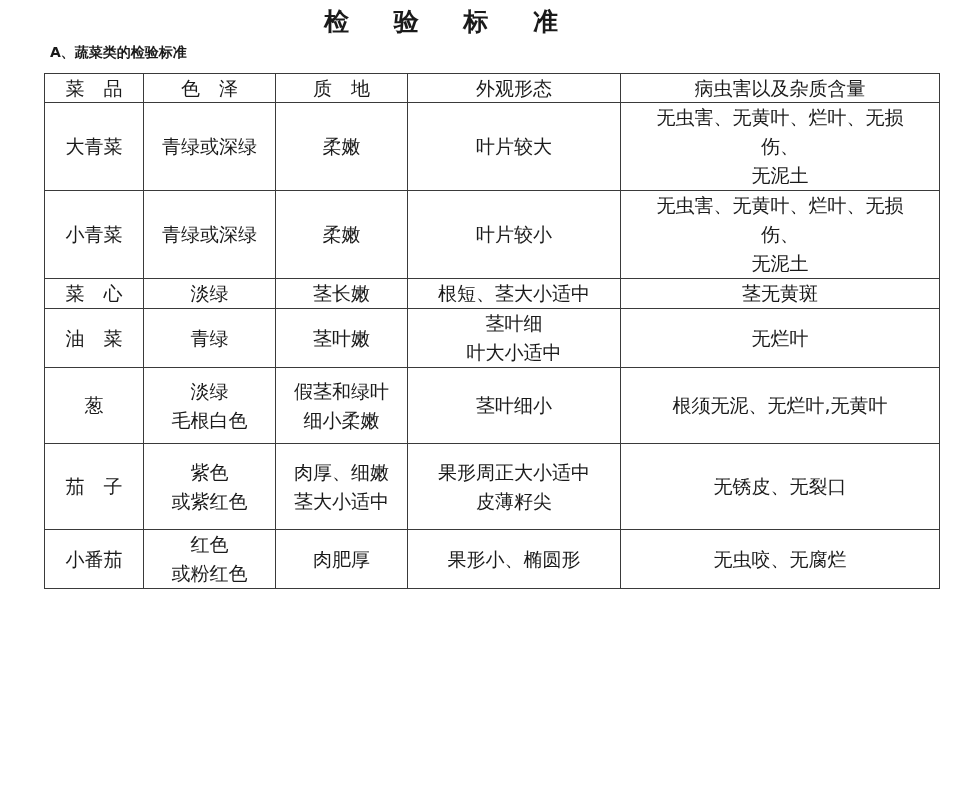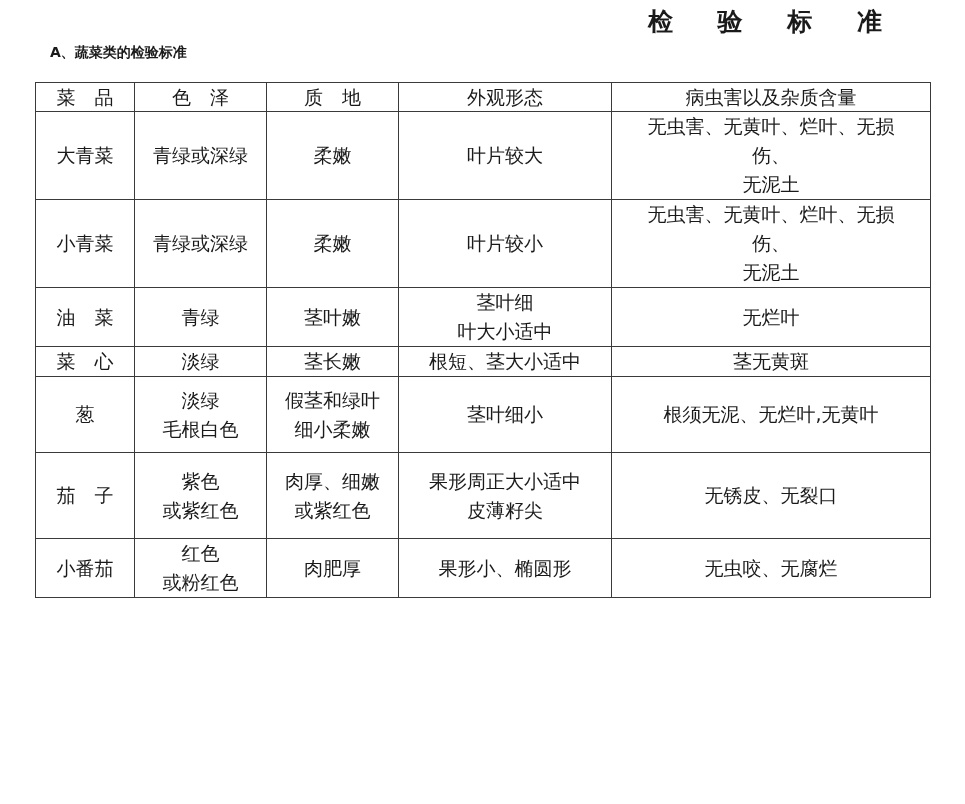--- a/index.html
+++ b/index.html
@@ -13,43 +13,42 @@
     position: relative;
     overflow: hidden;
     font-family: "DejaVu Sans", "Liberation Sans", sans-serif;
     color: #1a1a1a;
   }
   .doc-title {
     position: absolute;
     left: 0;
     top: 4px;
     width: 900px;
-    text-align: right;
+    text-align: center;
     font-size: 25px;
     font-weight: bold;
     letter-spacing: 18px;
     line-height: 36px;
     padding-left: 0;
   }
   .section-title {
     position: absolute;
     left: 50px;
     top: 38px;
     font-size: 14px;
     font-weight: bold;
     line-height: 28px;
   }
   table.std {
     position: absolute;
-    left: 35px;
+    left: 44px;
     top: 73px;
     border-collapse: collapse;
     table-layout: fixed;
     width: 895px;
-    margin-top: 9px;
   }
   table.std td, table.std th {
     border: 1.5px solid #3a3a3a;
     text-align: center;
     vertical-align: middle;
     font-size: 19px;
     font-weight: normal;
     line-height: 29px;
     padding: 0 3px;
     white-space: pre-line;
@@ -94,50 +93,50 @@
     </tr>
     <tr style="height:87px">
       <td>小青菜</td>
       <td>青绿或深绿</td>
       <td>柔嫩</td>
       <td>叶片较小</td>
       <td>无虫害、无黄叶、烂叶、无损
 伤、
 无泥土</td>
     </tr>
+    <tr style="height:29px">
+      <td>菜　心</td>
+      <td>淡绿</td>
+      <td>茎长嫩</td>
+      <td>根短、茎大小适中</td>
+      <td>茎无黄斑</td>
+    </tr>
     <tr style="height:57px">
       <td>油　菜</td>
       <td>青绿</td>
       <td>茎叶嫩</td>
       <td>茎叶细
 叶大小适中</td>
       <td>无烂叶</td>
-    </tr>
-    <tr style="height:29px">
-      <td>菜　心</td>
-      <td>淡绿</td>
-      <td>茎长嫩</td>
-      <td>根短、茎大小适中</td>
-      <td>茎无黄斑</td>
     </tr>
     <tr style="height:76px">
       <td>葱</td>
       <td>淡绿
 毛根白色</td>
       <td>假茎和绿叶
 细小柔嫩</td>
       <td>茎叶细小</td>
       <td>根须无泥、无烂叶,无黄叶</td>
     </tr>
     <tr style="height:86px">
       <td>茄　子</td>
       <td>紫色
 或紫红色</td>
       <td>肉厚、细嫩
-或紫红色</td>
+茎大小适中</td>
       <td>果形周正大小适中
 皮薄籽尖</td>
       <td>无锈皮、无裂口</td>
     </tr>
     <tr style="height:58px">
       <td>小番茄</td>
       <td>红色
 或粉红色</td>
       <td>肉肥厚</td>
       <td>果形小、椭圆形</td>

